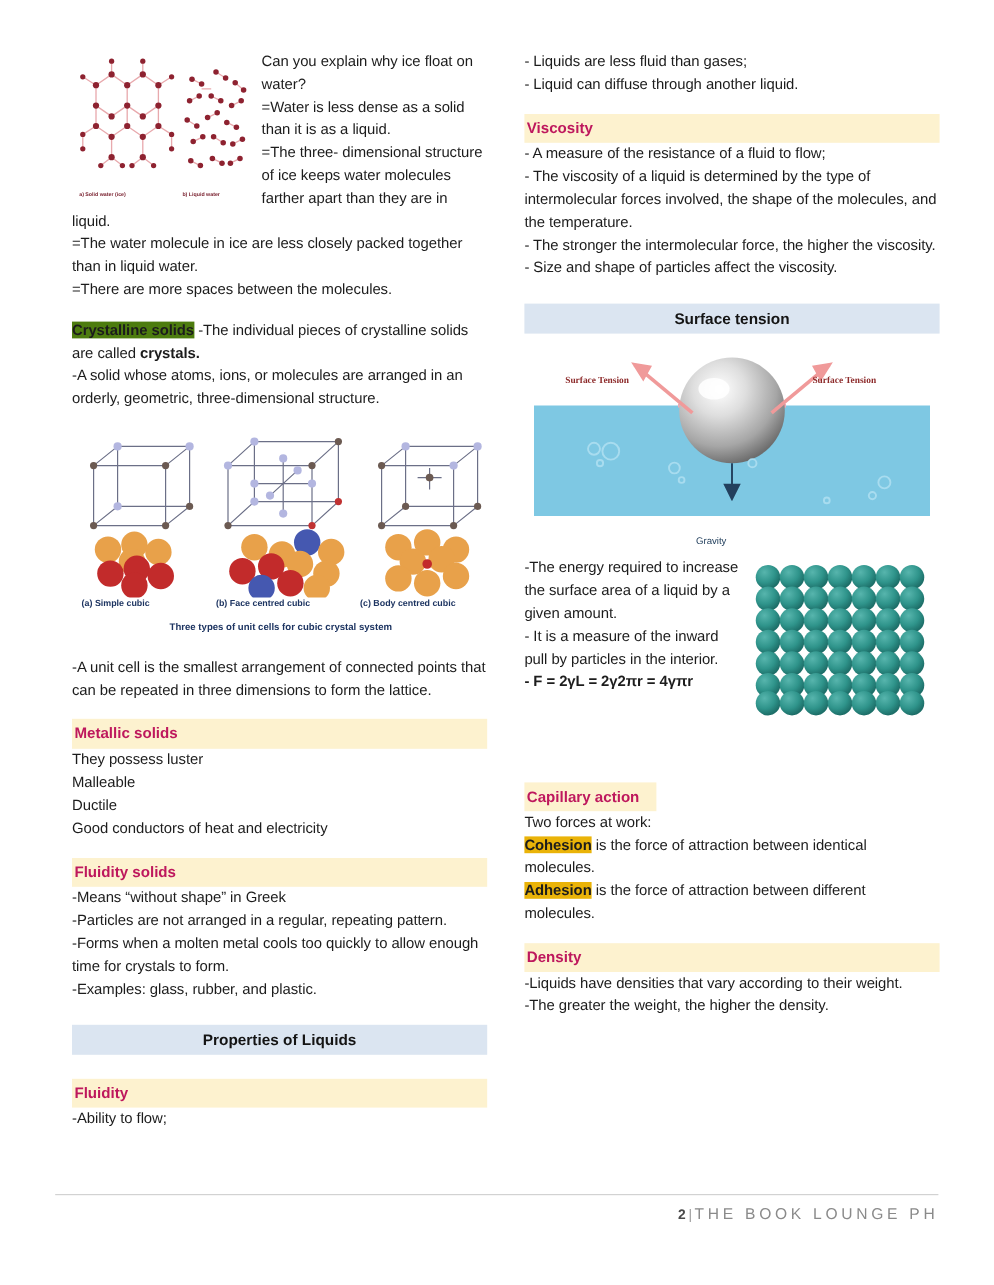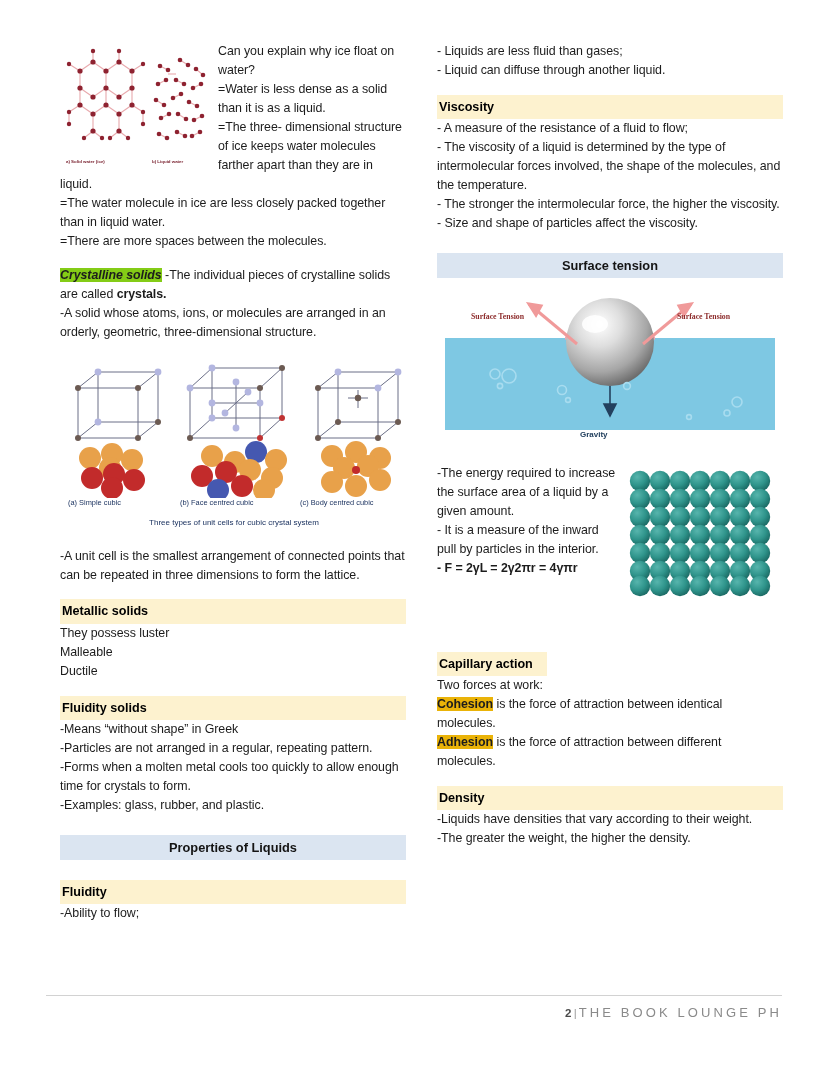--- a/index.html
+++ b/index.html
@@ -15,31 +15,31 @@
   .col{position:absolute;top:42px;width:346px;}
   .col-left{left:60px;}
   .col-right{left:437px;}
   .txt{
     font-size:12.4px;
     line-height:1.53;
     color:#1c1c1c;
     letter-spacing:-0.05px;
   }
   .b{font-weight:bold;}
-  .hl-yellow{background:#84cc16;font-style:italic;}
+  .hl-yellow{background:#4d7c0f;}
   .hl-peach{background:#eab308;}
 
   
   .band-cream{
     background:#fdf2cf;
     font-weight:bold;
     font-size:12.6px;
     line-height:1.45;
     padding:3px 2px 3px 2px;
-    color:#000000;
+    color:#be185d;
   }
   .band-cream.partial{display:inline-block;padding-right:14px;margin-top:15px;}
   
   .band-blue{
     background:#dbe5f1;
     font-weight:bold;
     font-size:12.8px;
     text-align:center;
     padding:5px 2px;
     color:#141414;
@@ -64,41 +64,41 @@
   .fig-ice .cap.b{left:92px;}
   .ice-svg{position:absolute;left:0;top:0;}
 
   
   .fig-cells{
     width:348px;height:182px;
     position:relative;margin:8px 0 0 0;
   }
   .cellcap{
     position:absolute;
-    font-size:7.4px;font-weight:normal;color:#1d3461;
+    font-size:7.4px;font-weight:bold;color:#1d3461;
     white-space:nowrap;
   }
   .cellcap.c1{left:8px;top:148px;}
   .cellcap.c2{left:120px;top:148px;}
   .cellcap.c3{left:240px;top:148px;}
   .cellcap.main{left:50%;transform:translateX(-50%);top:168px;color:#1d3461;font-size:8px;}
 
   
   .fig-st{
     width:346px;height:180px;position:relative;margin:4px 0 2px 0;
   }
   .st-label{
     position:absolute;font-size:7.8px;font-weight:bold;
     color:#8d2b2b;font-family:"Liberation Serif",serif;white-space:nowrap;
   }
   .st-label.l{left:34px;top:30px;}
   .st-label.r{left:240px;top:30px;}
   .st-grav{
-    position:absolute;left:143px;top:148px;
-    font-size:8px;font-weight:bold;color:#23405e;
+    position:absolute;left:143px;top:164px;
+    font-size:8px;font-weight:normal;color:#23405e;
   }
 
   
   .fig-cryst{
     float:right;width:156px;height:158px;
     margin:4px 0 2px 10px;position:relative;
   }
   .cryst-cap{
     position:absolute;bottom:0;width:100%;text-align:center;
     font-size:11px;color:#3a3a3a;
@@ -349,20 +349,21 @@
       <div class="gap-md"></div>
 
       <div class="txt">-A unit cell is the smallest arrangement of connected points that can be repeated in three dimensions to form the lattice.</div>
 
       <div class="gap-md"></div>
 
       <div class="band-cream">Metallic solids</div>
       <div class="txt">They possess luster</div>
       <div class="txt">Malleable</div>
       <div class="txt">Ductile</div>
+      <div class="txt">Good conductors of heat and electricity</div>
 
       <div class="gap-md"></div>
 
       <div class="band-cream">Fluidity solids</div>
       <div class="txt">-Means “without shape” in Greek</div>
       <div class="txt">-Particles are not arranged in a regular, repeating pattern.</div>
       <div class="txt">-Forms when a molten metal cools too quickly to allow enough time for crystals to form.</div>
       <div class="txt">-Examples: glass, rubber, and plastic.</div>
 
       <div class="gap-lg"></div>

